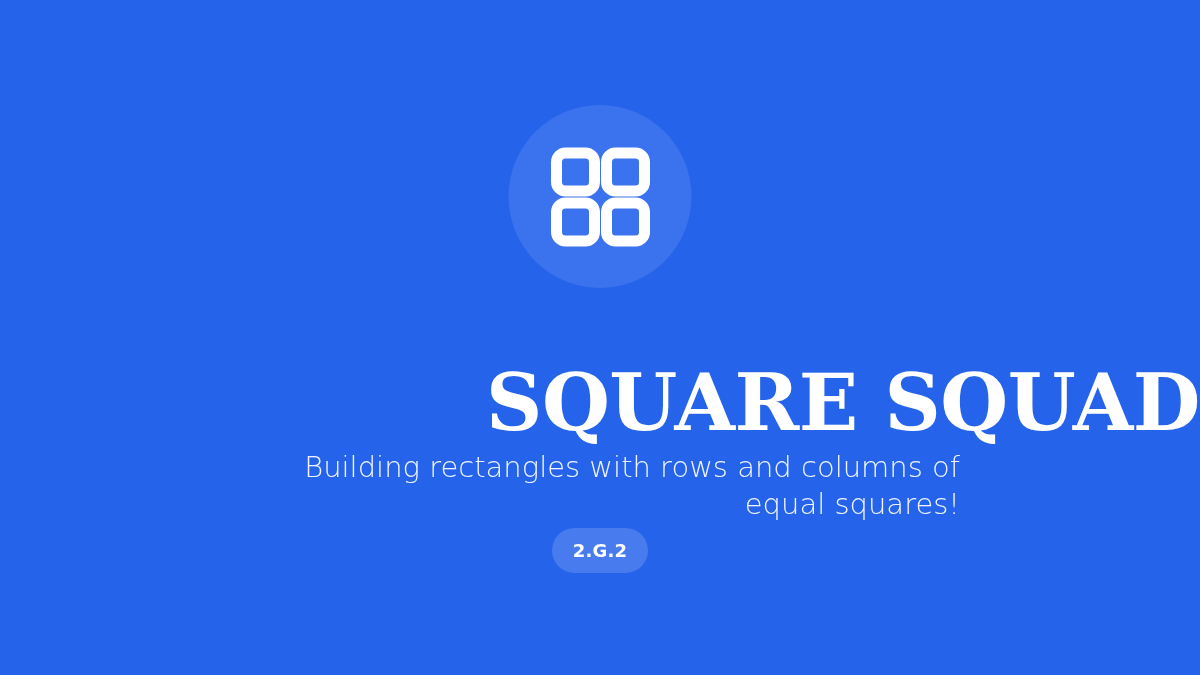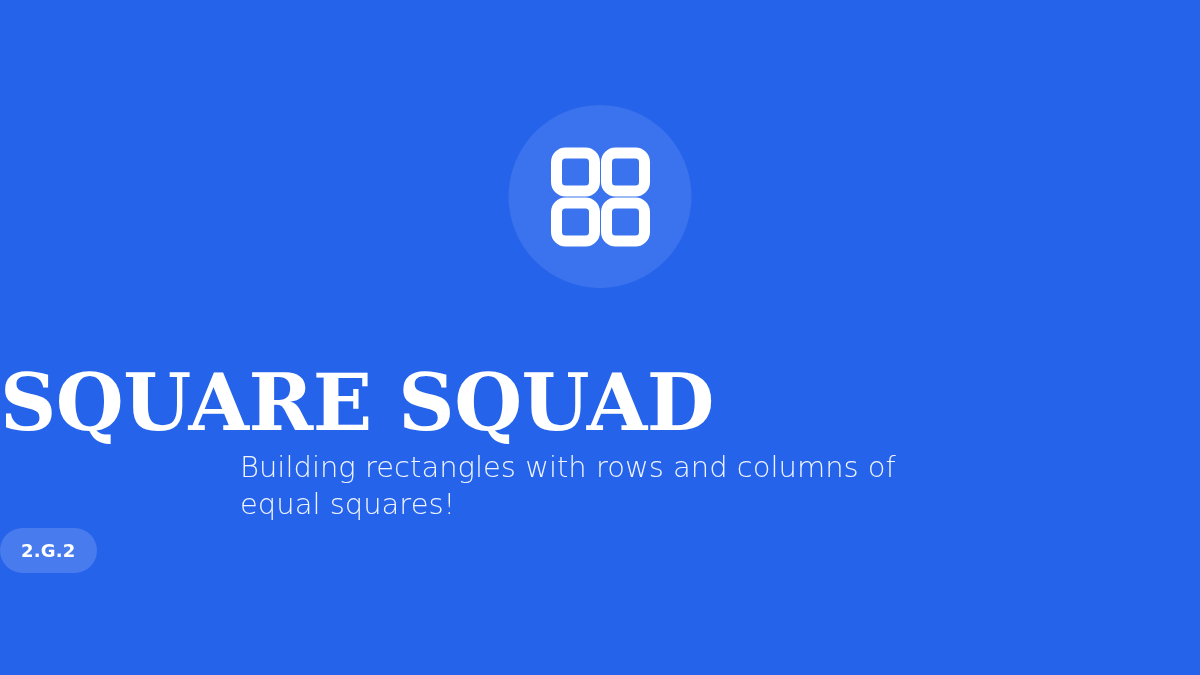--- a/index.html
+++ b/index.html
@@ -47,54 +47,55 @@
     height: 100px;
     display: block;
   }
 
   
   .title {
     position: absolute;
     top: 312px;
     left: 0;
     width: 1200px;
-    text-align: left;
+    text-align: right;
     font-family: "DejaVu Serif", "Liberation Serif", serif;
     font-weight: 700;
     font-size: 78px;
     line-height: 1;
     letter-spacing: -0.5px;
     color: #FFFFFF;
     white-space: nowrap;
   }
 
   
   .subtitle {
     position: absolute;
     top: 420px;
     left: 50%;
     transform: translateX(-50%);
     width: 720px;
-    text-align: left;
+    text-align: right;
     font-family: "DejaVu Sans", "Liberation Sans", sans-serif;
     font-weight: 300;
     font-size: 29px;
     line-height: 37px;
     color: rgba(255, 255, 255, 0.93);
   }
 
   
   .pill-row {
     position: absolute;
     top: 528px;
     left: 0;
     width: 1200px;
     display: flex;
     flex-direction: row;
     align-items: center;
+    justify-content: center;
     gap: 19px;
   }
 
   .pill {
     display: inline-flex;
     align-items: center;
     justify-content: center;
     border-radius: 999px;
     box-sizing: border-box;
     white-space: nowrap;

